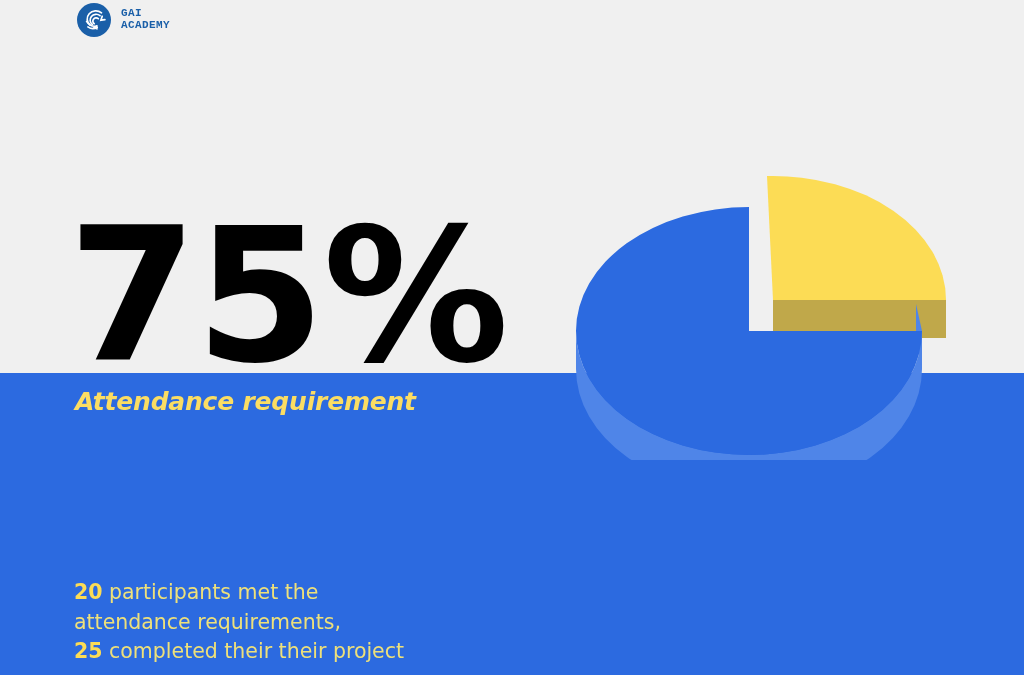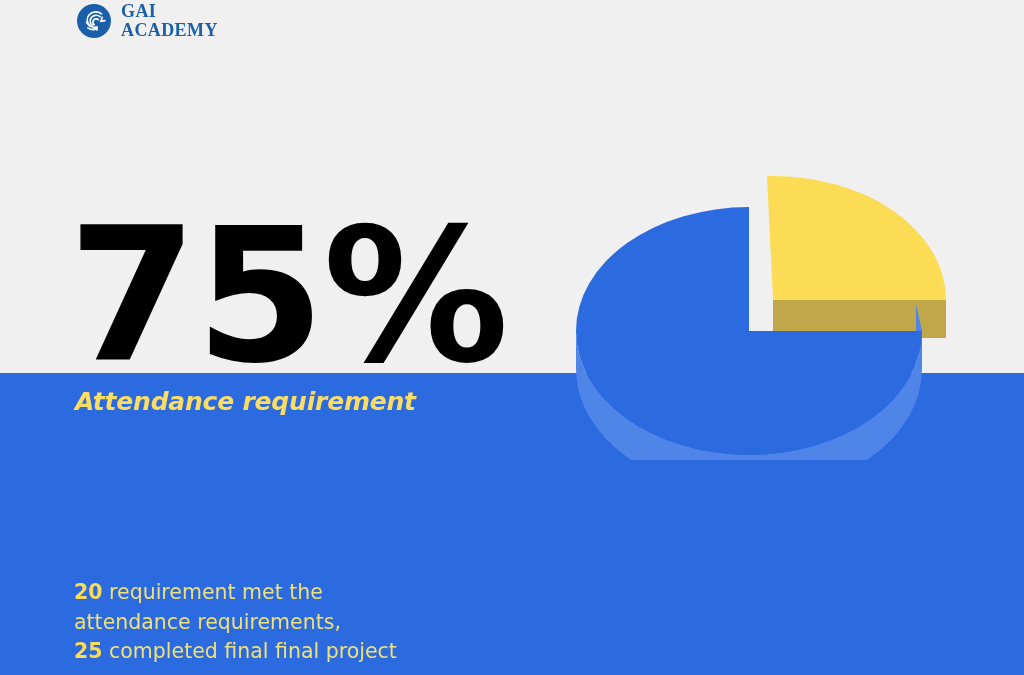--- a/index.html
+++ b/index.html
@@ -41,22 +41,22 @@
   .logo-mark {
     width: 36px; height: 36px;
     flex: 0 0 36px;
   }
   .logo-text {
     display: flex;
     flex-direction: column;
     line-height: 1.08;
   }
   .logo-line {
-    font-family: Liberation Serif, serif;
-    font-size: 18px;
+    font-family: Liberation Mono, monospace;
+    font-size: 11px;
     font-weight: 700;
     letter-spacing: 0.4px;
     color: #1a5fa8;
     white-space: nowrap;
   }
 
   
   .stat-number {
     position: absolute;
     left: 68px; top: 203px;
@@ -130,23 +130,23 @@
     <span class="logo-text">
       <span class="logo-line">GAI</span>
       <span class="logo-line">ACADEMY</span>
     </span>
   </div>
 
   <div class="stat-number">75%</div>
   <div class="stat-label">Attendance requirement</div>
 
   <div class="caption">
-    <div><b>20</b><span> requirement met the</span></div>
+    <div><b>20</b><span> participants met the</span></div>
     <div>attendance requirements,</div>
-    <div><b>25</b><span> completed final final project</span></div>
+    <div><b>25</b><span> completed their their project</span></div>
   </div>
 
   <div class="pie-wrap">
     <svg width="440" height="350" viewBox="0 0 440 350">
 
       <g>
 
         <path d="M 426 190 L 426 228 L 409 228 L 409 190 Z" fill="#c0a84a"></path>
 
         <path d="M 253 190 L 426 190 L 426 228 L 253 228 Z" fill="#c0a84a"></path>

